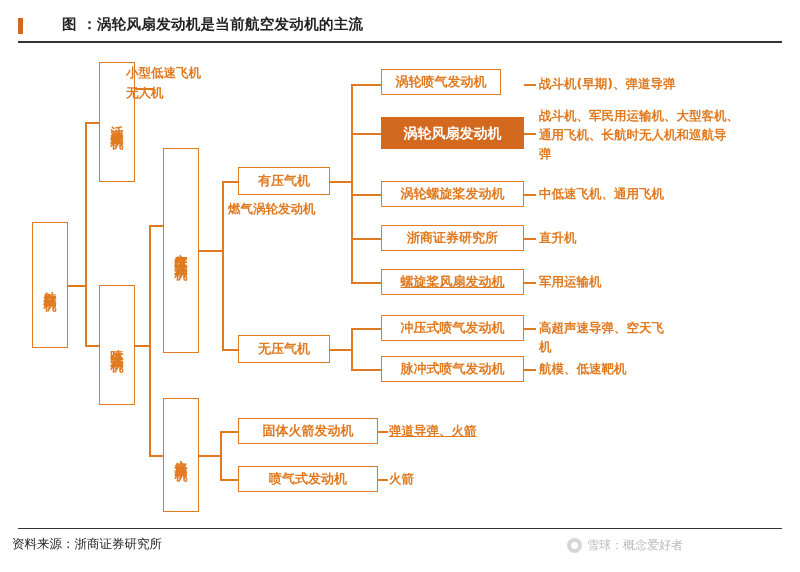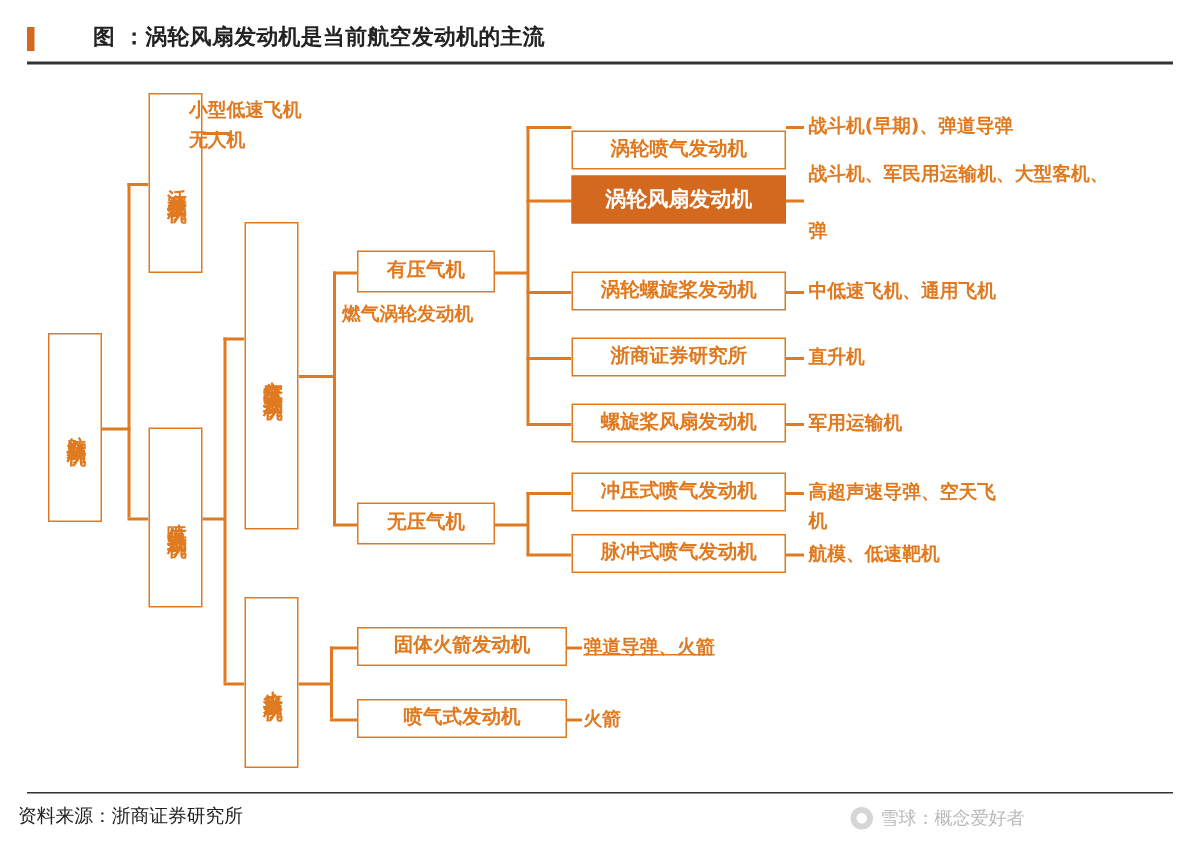--- a/index.html
+++ b/index.html
@@ -153,46 +153,47 @@
   <div class="box vert" style="left:99px;top:285px;width:36px;height:120px;">喷气式发动机</div>
 
   <div class="box vert" style="left:163px;top:148px;width:36px;height:205px;">空气喷气式发动机</div>
 
   <div class="box vert" style="left:163px;top:398px;width:36px;height:114px;">火箭发动机</div>
 
   <div class="box" style="left:238px;top:167px;width:92px;height:28px;">有压气机</div>
 
   <div class="box" style="left:238px;top:335px;width:92px;height:28px;">无压气机</div>
 
-  <div class="box" style="left:381px;top:87px;width:143px;height:26px;">涡轮喷气发动机</div>
+  <div class="box" style="left:381px;top:69px;width:120px;height:26px;">涡轮喷气发动机</div>
 
   <div class="box filled" style="left:381px;top:117px;width:143px;height:32px;font-size:14px;">涡轮风扇发动机</div>
 
   <div class="box" style="left:381px;top:181px;width:143px;height:26px;">涡轮螺旋桨发动机</div>
 
   <div class="box" style="left:381px;top:225px;width:143px;height:26px;">浙商证券研究所</div>
 
-  <div class="box" style="left:381px;top:269px;width:143px;height:26px;">螺旋桨风扇发动机</div>
+  <div class="box" style="left:381px;top:269px;width:143px;height:26px;text-decoration:underline;">螺旋桨风扇发动机</div>
 
   <div class="box" style="left:381px;top:315px;width:143px;height:26px;">冲压式喷气发动机</div>
 
   <div class="box" style="left:381px;top:356px;width:143px;height:26px;">脉冲式喷气发动机</div>
 
   <div class="box" style="left:238px;top:418px;width:140px;height:26px;">固体火箭发动机</div>
 
   <div class="box" style="left:238px;top:466px;width:140px;height:26px;">喷气式发动机</div>
 
   <div class="label" style="left:126px;top:65px;">小型低速飞机</div>
   <div class="label" style="left:126px;top:85px;">无人机</div>
 
   <div class="label" style="left:228px;top:201px;">燃气涡轮发动机</div>
 
   <div class="label" style="left:539px;top:76px;">战斗机(早期)、弹道导弹</div>
 
   <div class="label" style="left:539px;top:108px;">战斗机、军民用运输机、大型客机、</div>
+  <div class="label" style="left:539px;top:127px;">通用飞机、长航时无人机和巡航导</div>
   <div class="label" style="left:539px;top:146px;">弹</div>
 
   <div class="label" style="left:539px;top:186px;">中低速飞机、通用飞机</div>
 
   <div class="label" style="left:539px;top:230px;">直升机</div>
 
   <div class="label" style="left:539px;top:274px;text-align:right;">军用运输机</div>
 
   <div class="label" style="left:539px;top:320px;">高超声速导弹、空天飞</div>
   <div class="label" style="left:539px;top:339px;">机</div>

